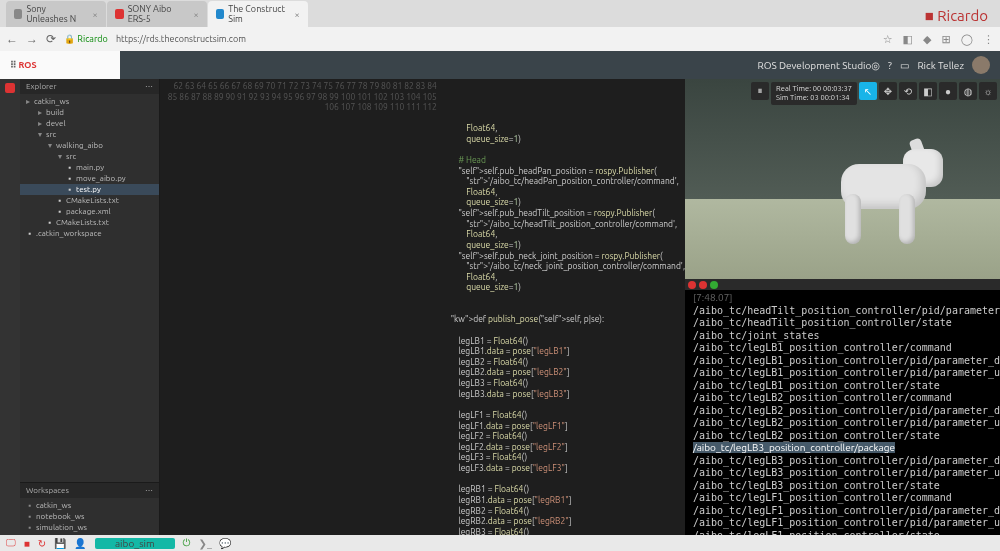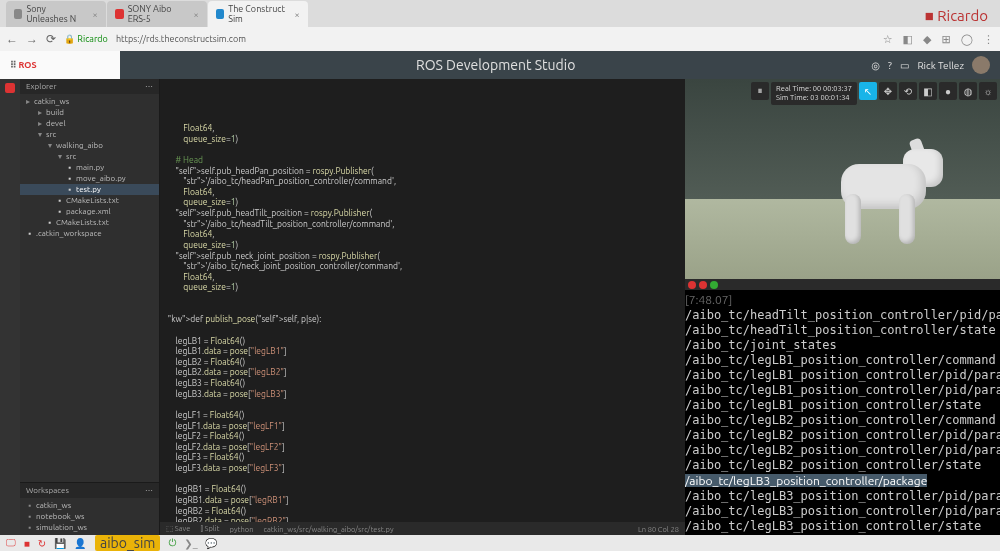--- a/index.html
+++ b/index.html
@@ -15,21 +15,21 @@
 .addrbar { height:24px; background:#f2f2f2; display:flex; align-items:center; padding:0 6px; gap:8px; }
 .nav-btn { color:#666; font-size:12px; }
 .secure { color:#0a8a0a; font-size:9px; }
 .url { color:#555; font-size:9px; }
 .addr-icons { margin-left:auto; display:flex; gap:10px; color:#888; font-size:11px; }
 
 
 .appbar { height:28px; background:#3a444a; display:flex; align-items:center; color:#e0e0e0; }
 .logo { width:120px; height:28px; background:#fafafa; display:flex; align-items:center; padding:0 10px; color:#d33; font-size:9px; font-weight:bold; }
 .logo-dots { color:#666; margin-right:4px; letter-spacing:-2px; }
-.appbar-title { flex:1; text-align:center; font-size:14px; }
+.appbar-title { flex:1; text-align:right; font-size:10px; }
 .appbar-right { display:flex; align-items:center; gap:8px; padding-right:10px; font-size:10px; }
 .avatar { width:18px; height:18px; border-radius:50%; background:#8a7a6a; }
 
 
 .main { display:flex; height:456px; }
 .sidebar { width:140px; background:#2f2f2f; border-right:1px solid #1a1a1a; display:flex; flex-direction:column; }
 .leftstrip { width:20px; background:#333; display:flex; flex-direction:column; align-items:center; padding-top:4px; gap:6px; }
 .leftstrip .dot { width:10px; height:10px; border-radius:2px; background:#d33; }
 .panel-title { font-size:8px; color:#aaa; padding:3px 6px; background:#272727; display:flex; justify-content:space-between; }
 .tree { flex:1; overflow:hidden; padding:2px 0; color:#bbb; font-size:8px; }
@@ -62,30 +62,30 @@
 .sim-time { background:#2a2a2a; color:#ddd; font-size:7.5px; padding:2px 5px; border-radius:2px; line-height:1.25; }
 .robot { position:absolute; left:40%; top:30%; width:150px; height:120px; }
 .robot-body { position:absolute; left:30px; top:25px; width:85px; height:45px; background:#e4e4e4; border-radius:18px; box-shadow:inset -4px -4px 8px rgba(0,0,0,0.15); }
 .robot-head { position:absolute; left:92px; top:10px; width:40px; height:38px; background:#e8e8e8; border-radius:12px; box-shadow:inset -3px -3px 6px rgba(0,0,0,0.15); }
 .robot-ear { position:absolute; left:100px; top:0; width:12px; height:16px; background:#ddd; border-radius:4px; transform:rotate(-20deg); }
 .robot-leg { position:absolute; width:16px; height:50px; background:#e0e0e0; border-radius:8px; box-shadow:inset -2px -2px 4px rgba(0,0,0,0.2); }
 .robot-leg.l1 { left:34px; top:55px; }
 .robot-leg.l2 { left:88px; top:55px; }
 .term-tabs { height:11px; background:#2a2a2a; display:flex; align-items:center; }
 .term-dot { width:8px; height:8px; border-radius:50%; margin-left:3px; }
-.term { flex:1; background:#000; color:#ccc; font-family:Menlo,Consolas,monospace; font-size:12px; line-height:1.25; padding:2px 0; overflow:hidden; }
+.term { flex:1; background:#000; color:#ccc; font-family:Menlo,Consolas,monospace; font-size:10px; line-height:1.25; padding:2px 8px; overflow:hidden; }
 .term .hl { background:#465a6a; color:#fff; }
 .term .ts { color:#666; }
 
 
 .osbar { height:16px; background:#e9e9e9; display:flex; align-items:center; gap:8px; padding:0 6px; font-size:10px; }
 .osbar .icon { color:#d33; }
 .osbar .gray { color:#888; }
 .osbar .green { color:#393; }
-.osbar .pill { background:#eab308; color:#444; padding:0 5px; border-radius:2px; font-size:14px; }
+.osbar .pill { background:#14b8a6; color:#444; padding:0 20px; border-radius:2px; font-size:10px; }
 </style>
 </head>
 <body>
 
 <div class="browser-chrome">
   <div class="tab inactive">
       <span class="favicon"></span>
       <span>Sony Unleashes N</span>
       <span class="close">×</span>
     </div>
@@ -165,20 +165,72 @@
       <div class="tree" id="ws">
           <div class="tree-item" style="padding-left: 6px;"><span class="ic">▪</span>catkin_ws</div>
           <div class="tree-item" style="padding-left: 6px;"><span class="ic">▪</span>notebook_ws</div>
           <div class="tree-item" style="padding-left: 6px;"><span class="ic">▪</span>simulation_ws</div>
         </div>
     </div>
   </div>
 
   <div class="center">
     <div class="editor">
+      <div class="gutter" id="gutter">62
+63
+64
+65
+66
+67
+68
+69
+70
+71
+72
+73
+74
+75
+76
+77
+78
+79
+80
+81
+82
+83
+84
+85
+86
+87
+88
+89
+90
+91
+92
+93
+94
+95
+96
+97
+98
+99
+100
+101
+102
+103
+104
+105
+106
+107
+108
+109
+110
+111
+112
+</div>
       <div class="code" id="code">            <span class="fn">Float64</span>,
             <span class="fn">queue_size</span>=<span class="num">1</span>)
 
         <span class="cmt"># Head</span>
         <span class="&lt;span">"self"</span>&gt;self.pub_headPan_position = <span class="fn">rospy</span>.<span class="fn">Publisher</span>(
             <span class="&lt;span">"str"</span>&gt;'/aibo_tc/headPan_position_controller/command',
             <span class="fn">Float64</span>,
             <span class="fn">queue_size</span>=<span class="num">1</span>)
         <span class="&lt;span">"self"</span>&gt;self.pub_headTilt_position = <span class="fn">rospy</span>.<span class="fn">Publisher</span>(
             <span class="&lt;span">"str"</span>&gt;'/aibo_tc/headTilt_position_controller/command',
@@ -217,27 +269,20 @@
         legRF1. = []
         &gt;print str(legRF1)
         legRF2 = ()
         legRF2. = []
         legRF3 = ()
         legRF3. = []
 
         headPan = ()
         headPan. = []
 </div>
-    </div>
-    <div class="statusbar">
-      <span>⬚ <span>Save</span></span>
-      <span>⫿ <span>Split</span></span>
-      <span>python</span>
-      <span>catkin_ws/src/walking_aibo/src/test.py</span>
-      <span class="right">Ln 80  Col 28</span>
     </div>
   </div>
 
   <div class="rightcol">
     <div class="sim">
       <div class="sim-toolbar">
         <div class="sim-btn">⏸</div>
         <div class="sim-time">
           <div>Real Time:  00 00:03:37</div>
           <div>Sim Time:  03 00:01:34</div>

